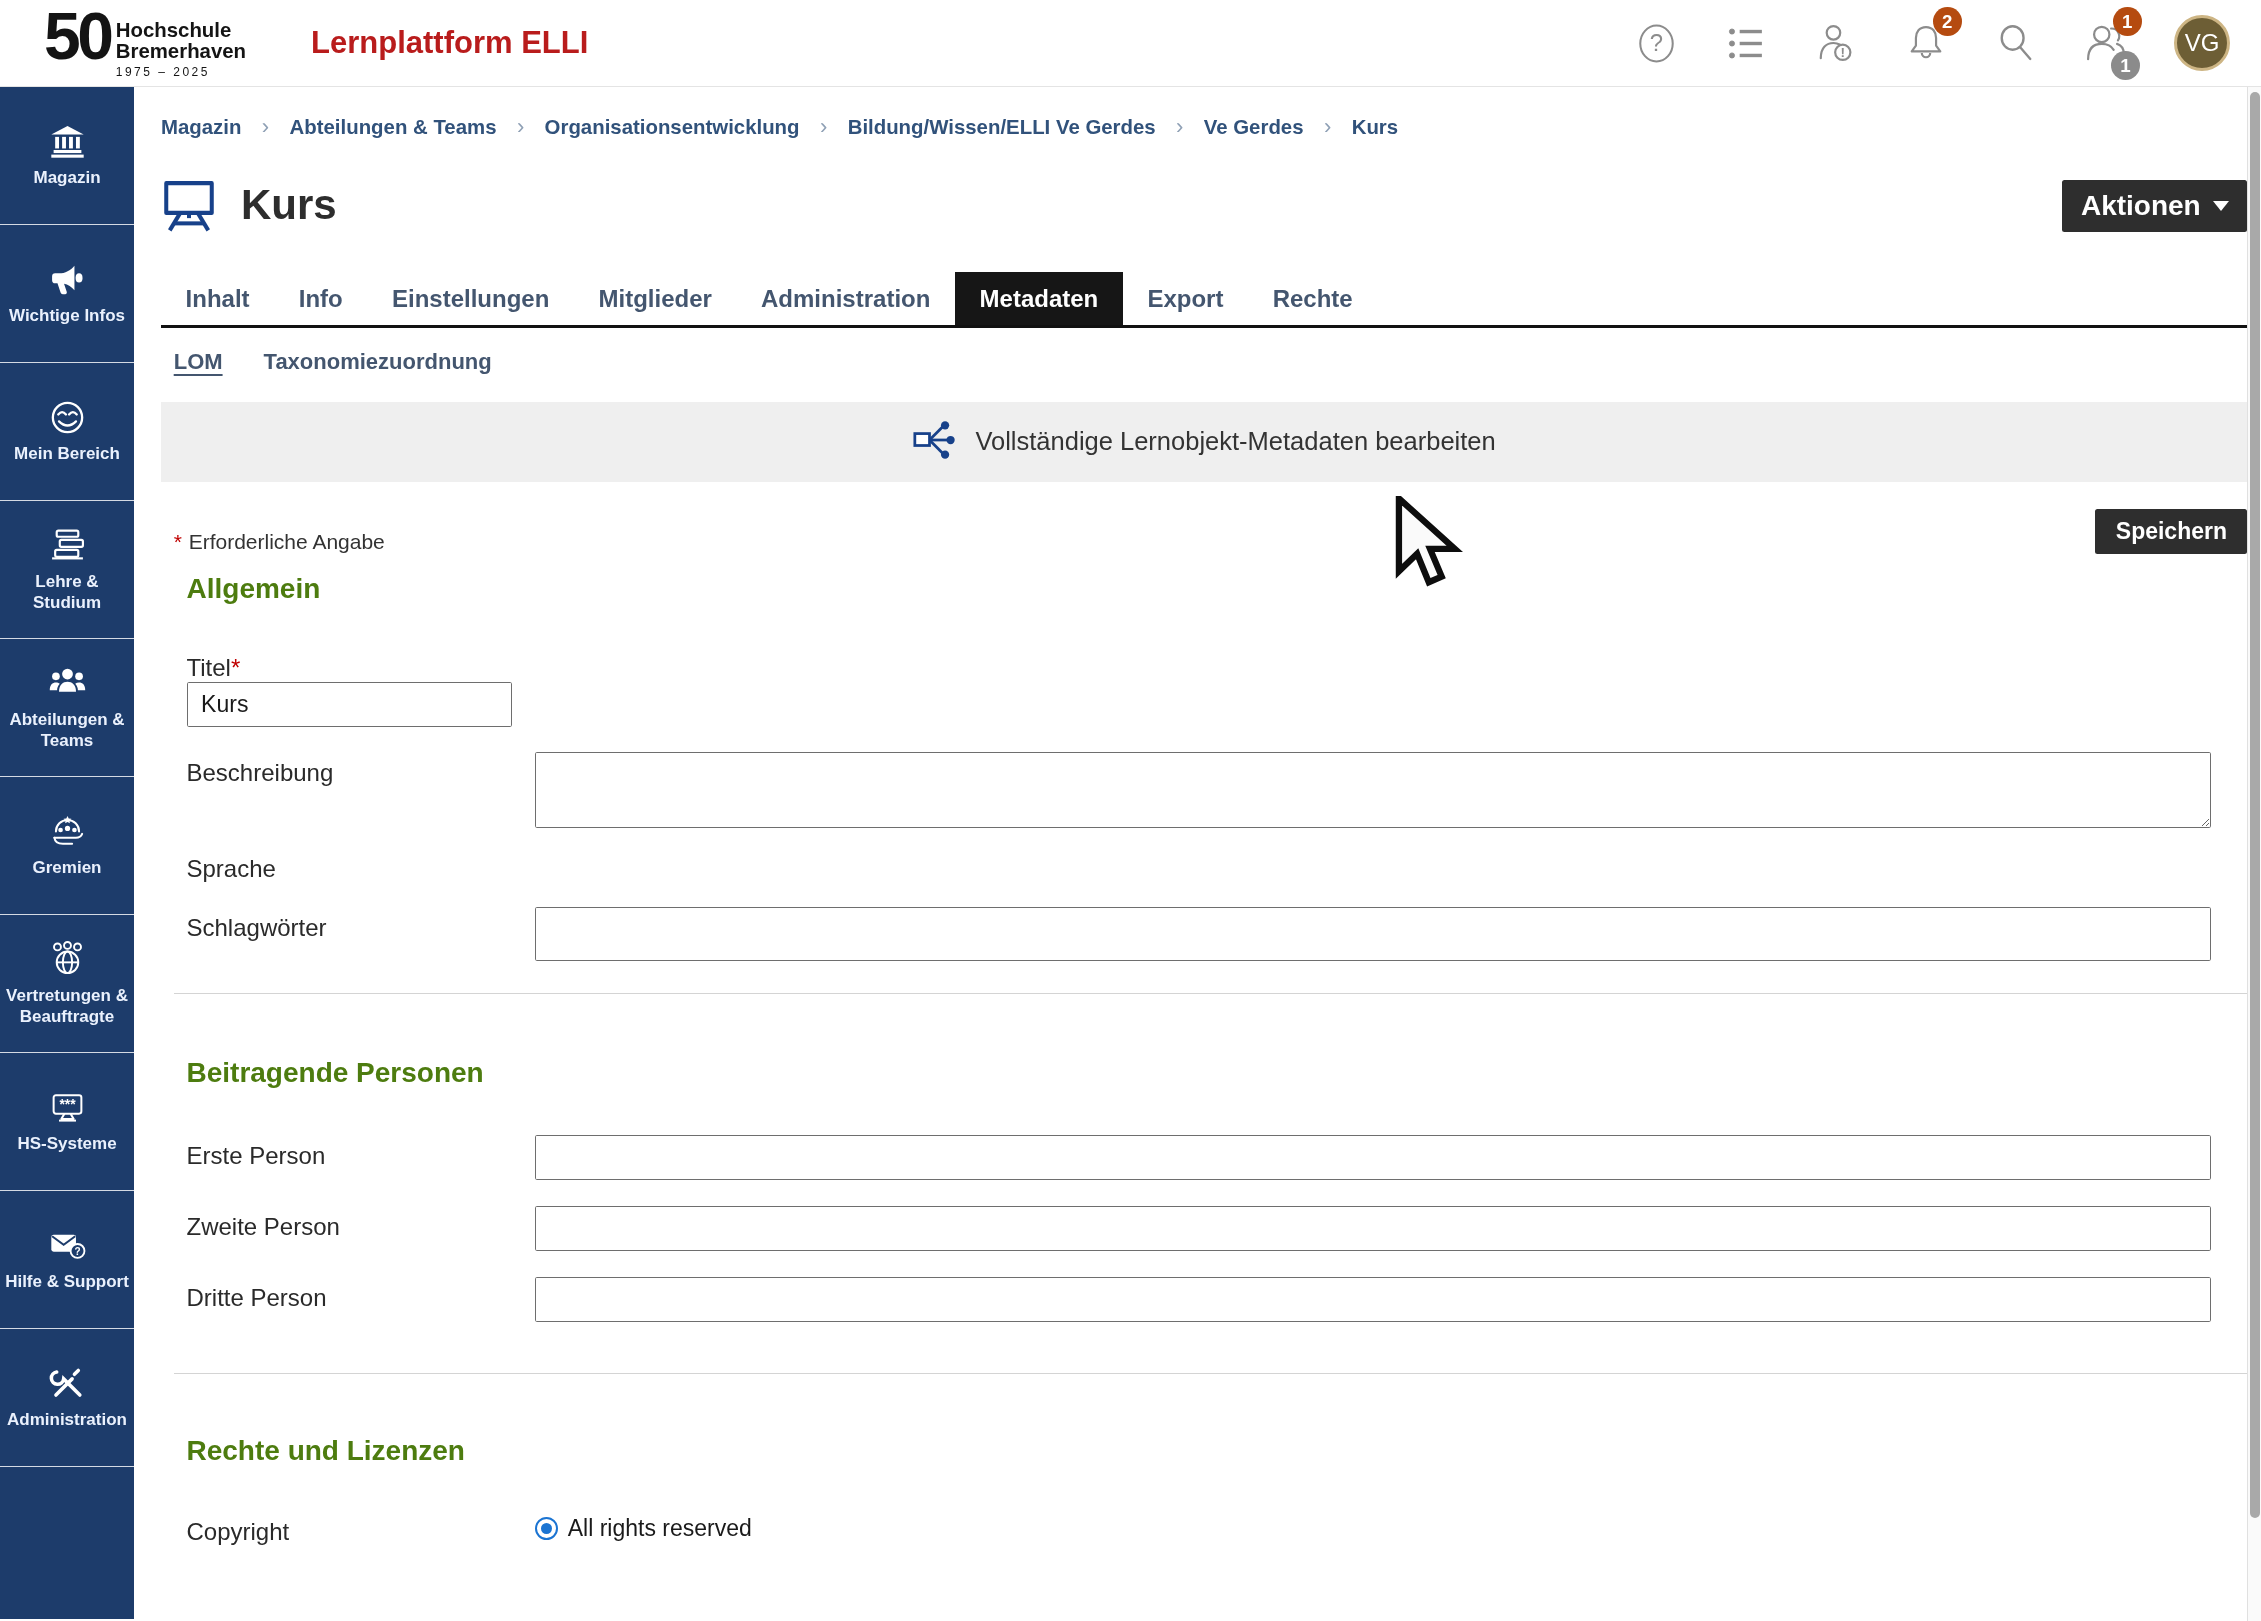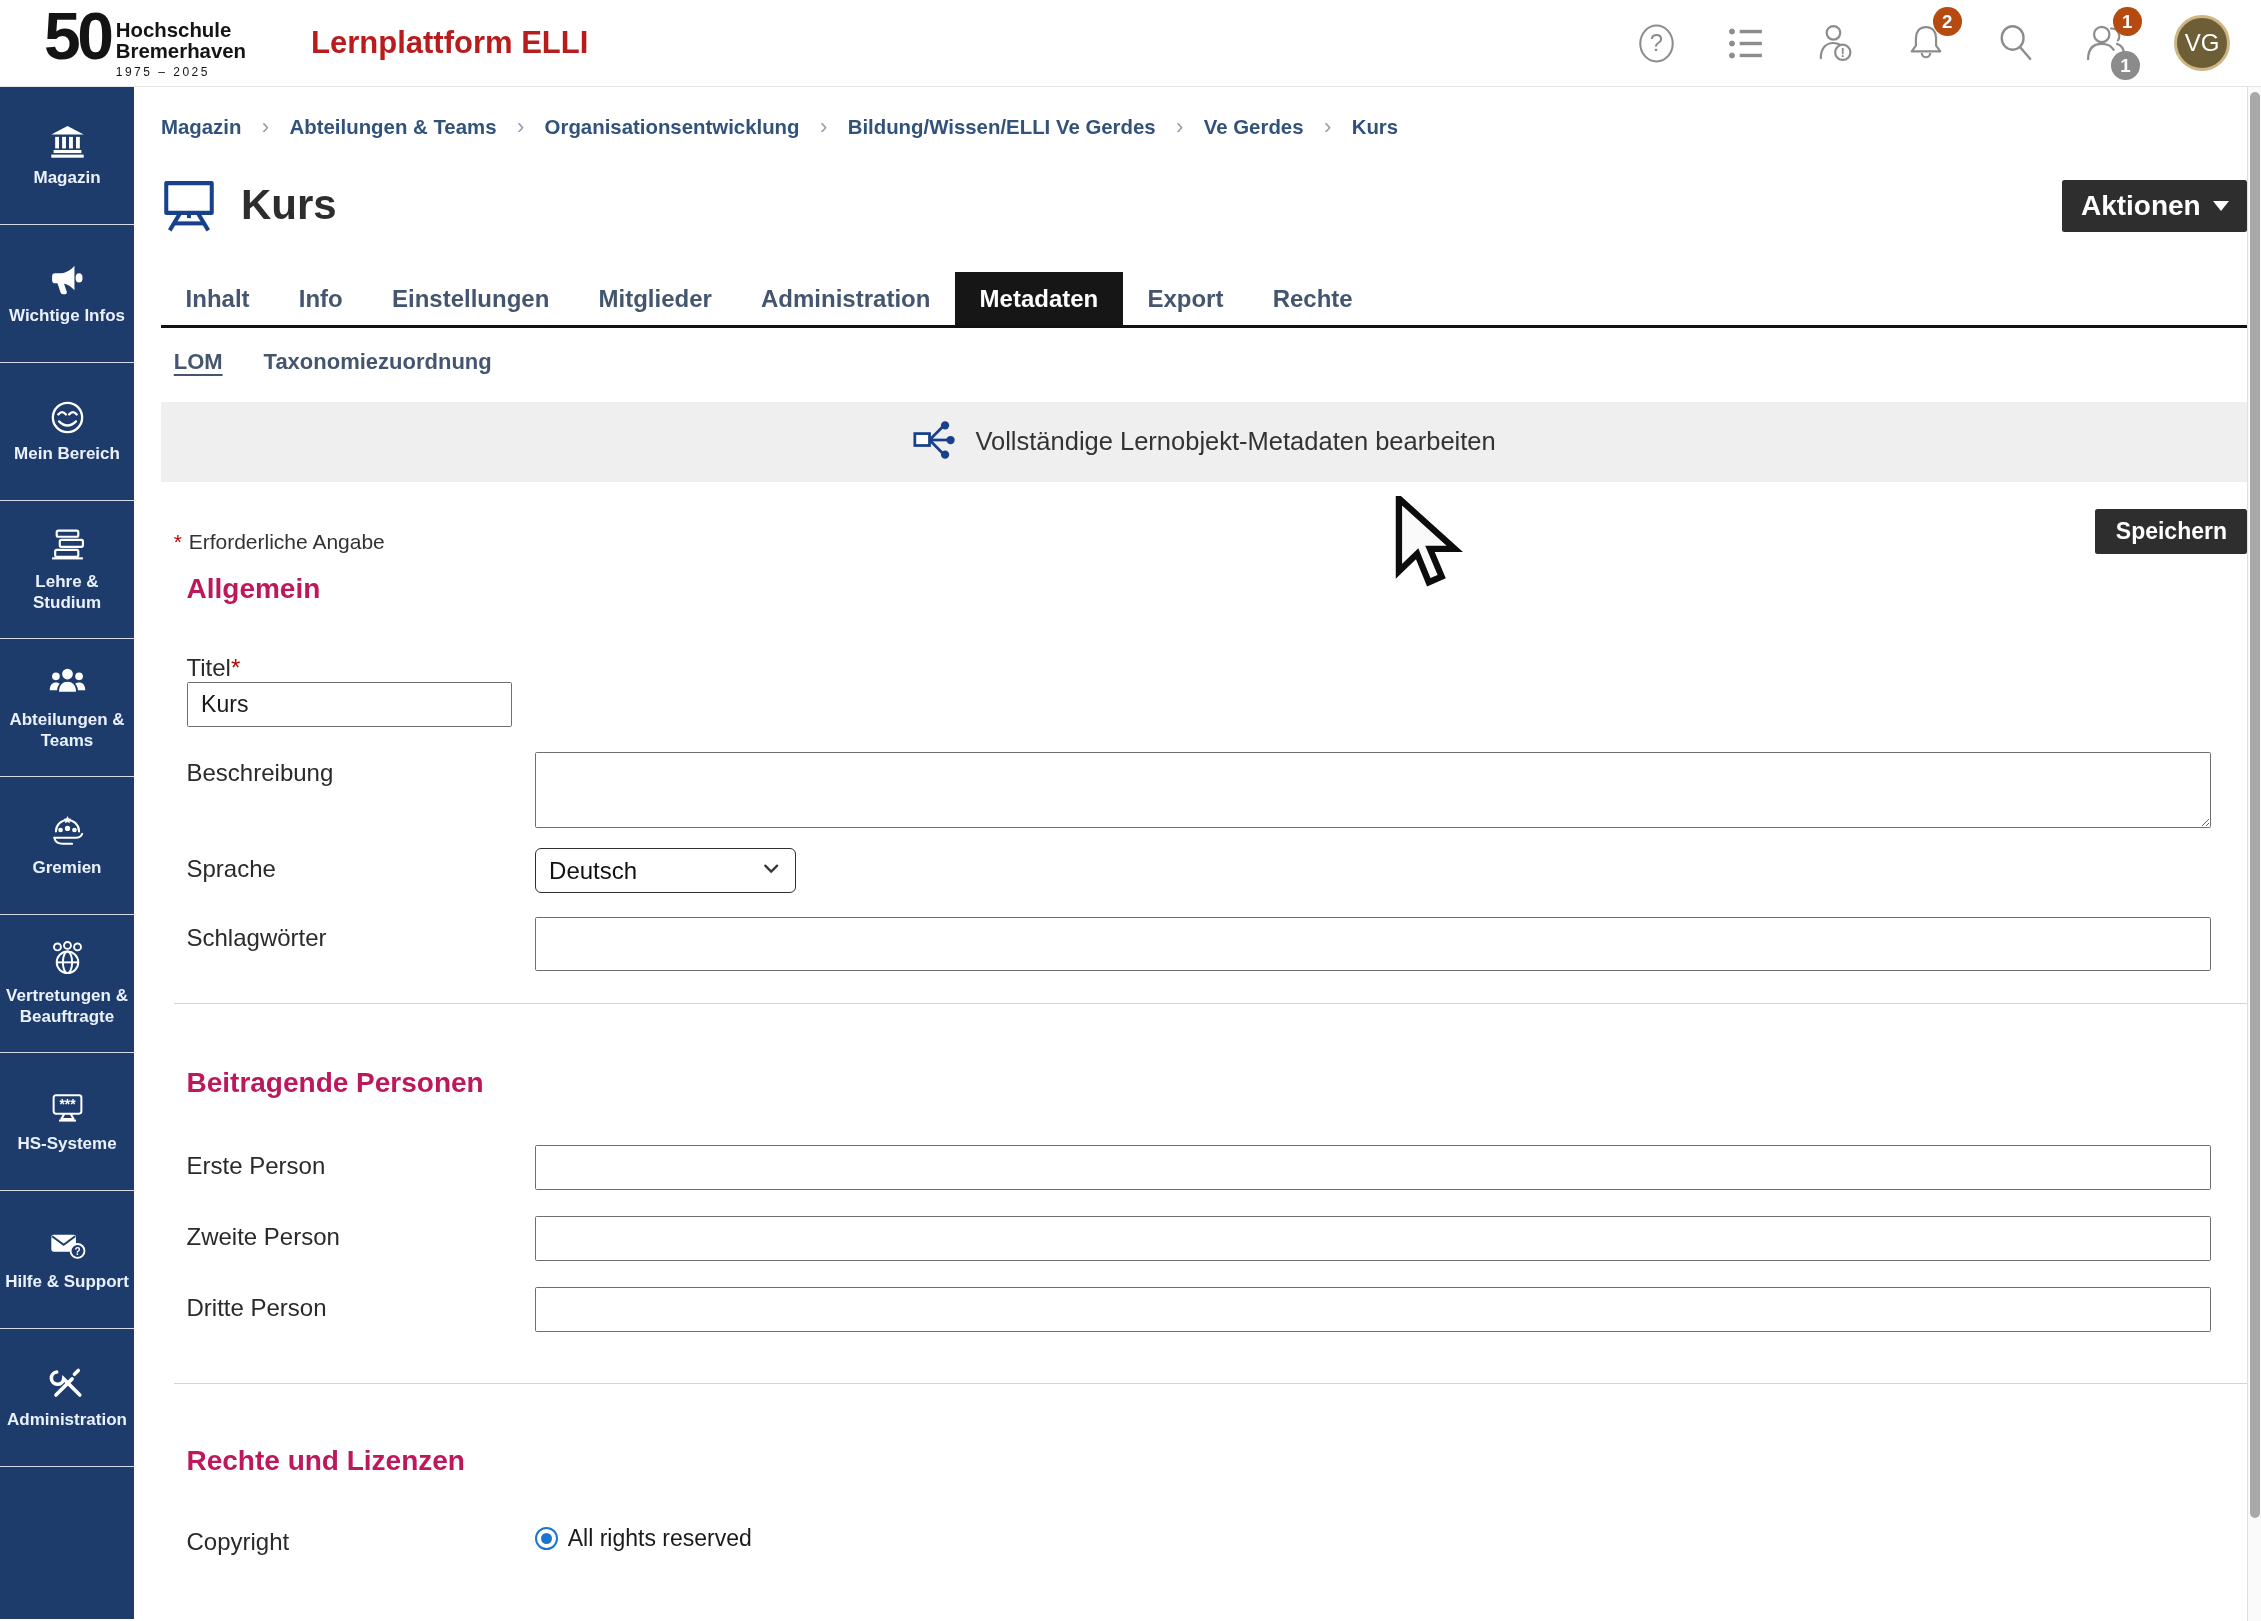--- a/index.html
+++ b/index.html
@@ -66,21 +66,21 @@
             justify-content:center; gap:18.7px; cursor:pointer; }
   .banner-label { font-size:25.5px; color:#333; }
 
   .required-row { margin-top:27px; display:flex; align-items:flex-end; padding-left:12.7px; }
   .required-hint { font-size:21px; color:#333; }
   .req-mark { color:#c00000; margin-right:6.8px; }
   .save-btn { margin-left:auto; background:var(--button-dark,#2e2e2e); color:#fff; border:none; font-size:23px;
               font-weight:600; padding:9.3px 20.4px; border-radius:2.5px; cursor:pointer; font-family:inherit; }
 
   .form-section { padding-left:25.5px; }
-  .section-heading { margin-top:18.7px; font-size:28px; font-weight:700; color:#be185d; }
+  .section-heading { margin-top:18.7px; font-size:28px; font-weight:700; color:#4d7c0f; }
   .form-row { display:flex; align-items:flex-start; }
   .form-label { width:348px; flex-shrink:0; font-size:24px; color:#2a2a2a; padding-top:6.8px; }
   .form-field { flex:1; margin-right:36px; }
   .txt-input { width:100%; height:45px; border:1.7px solid #6e6e6e; border-radius:1.7px; font-size:23px;
                padding:0 13.6px; color:#1a1a1a; font-family:inherit; background:#fff; }
   .txt-input.tall { height:54px; }
   .txt-area { width:100%; height:76px; border:1.7px solid #6e6e6e; border-radius:1.7px; font-size:23px;
               padding:6.8px 13.6px; color:#1a1a1a; font-family:inherit; resize:both; background:#fff; }
   .select-box { width:261px; height:45px; border:1.7px solid #2f2f2f; border-radius:6px; background:#fff;
                 display:flex; align-items:center; justify-content:space-between; padding:0 13.6px;
@@ -398,30 +398,20 @@
 
         <div class="form-row" style="margin-top:25.5px;">
           <label class="form-label">Beschreibung</label>
           <div class="form-field">
             <textarea class="txt-area" style=""></textarea>
           </div>
         </div>
 
         <div class="form-row" style="margin-top:17px;">
           <label class="form-label">Sprache</label>
-          <div class="form-field">
-            <div class="select-box">
-              <span>Deutsch</span>
-              <span>
-                <svg width="20.4" height="20.4" viewBox="0 0 24 24" fill="none" stroke="#333" stroke-width="2.6" stroke-linecap="round">
-                  <polyline points="5,9 12,16 19,9"></polyline>
-                </svg>
-              </span>
-            </div>
-          </div>
         </div>
 
         <div class="form-row" style="margin-top:24px;">
           <label class="form-label">Schlagwörter</label>
           <div class="form-field">
             <input class="txt-input tall" type="text" value="" style="">
           </div>
         </div>
       </section>
 

